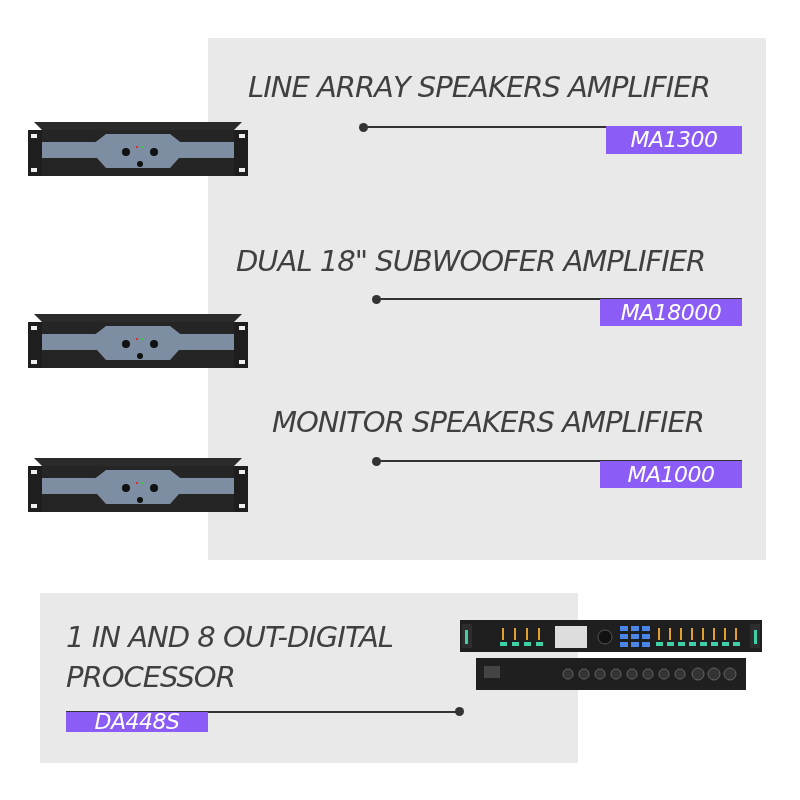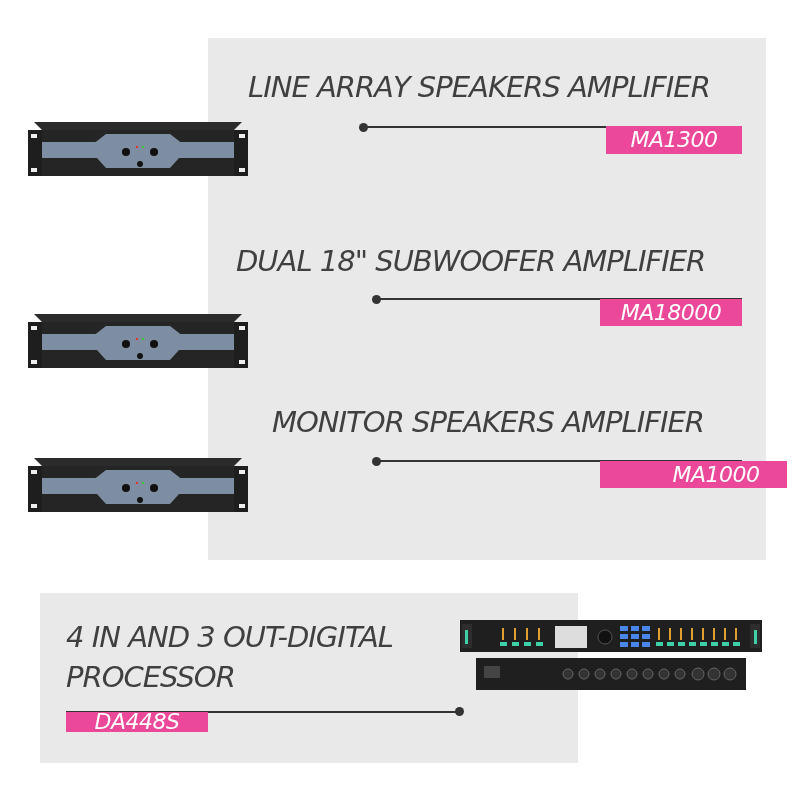--- a/index.html
+++ b/index.html
@@ -3,21 +3,21 @@
 <meta charset="utf-8">
 <style>
   html,body{margin:0;padding:0;}
   body{width:800px;height:800px;background:#ffffff;position:relative;overflow:hidden;font-family:"DejaVu Sans",sans-serif;}
   .panel{position:absolute;background:#e9e9e9;}
   #panel-top{left:208px;top:38px;width:558px;height:522px;}
   #panel-bottom{left:40px;top:593px;width:538px;height:170px;}
   .title{position:absolute;font-style:italic;color:#404040;font-size:29px;letter-spacing:-1px;white-space:nowrap;line-height:1;font-family:"DejaVu Sans",sans-serif;font-weight:300;}
   .line{position:absolute;height:2px;background:#333;}
   .dot{position:absolute;width:9px;height:9px;border-radius:50%;background:#333;}
-  .tag{position:absolute;background:#ec4899;color:#fff;font-style:italic;font-size:22px;letter-spacing:-0.5px;line-height:1;display:flex;align-items:center;justify-content:center;font-family:"DejaVu Sans",sans-serif;}
+  .tag{position:absolute;background:#8b5cf6;color:#fff;font-style:italic;font-size:22px;letter-spacing:-0.5px;line-height:1;display:flex;align-items:center;justify-content:center;font-family:"DejaVu Sans",sans-serif;}
   .amp{position:absolute;width:220px;height:62px;}
   .proc{position:absolute;}
 </style>
 </head>
 <body>
 
 <div class="panel" id="panel-top"></div>
 <div class="panel" id="panel-bottom"></div>
 
 <div class="title" style="left:248px;top:73px;">LINE ARRAY SPEAKERS AMPLIFIER</div>
@@ -26,21 +26,21 @@
 <div class="tag" style="left:606px;top:126px;width:136px;height:28px;">MA1300</div>
 
 <div class="title" style="left:236px;top:247px;">DUAL 18" SUBWOOFER AMPLIFIER</div>
 <div class="dot" style="left:372px;top:295px;"></div>
 <div class="line" style="left:377px;top:298px;width:365px;"></div>
 <div class="tag" style="left:600px;top:299px;width:142px;height:27px;font-style:italic;">MA18000</div>
 
 <div class="title" style="left:272px;top:408px;">MONITOR SPEAKERS AMPLIFIER</div>
 <div class="dot" style="left:372px;top:457px;"></div>
 <div class="line" style="left:377px;top:460px;width:365px;"></div>
-<div class="tag" style="left:600px;top:461px;width:142px;height:27px;padding-left:45px;">MA1000</div>
+<div class="tag" style="left:600px;top:461px;width:142px;height:27px;">MA1000</div>
 
 <svg class="amp" style="left:28px;top:122px;" viewBox="0 0 220 62">
   <polygon points="14,8 206,8 214,0 6,0" fill="#2b2b2b"></polygon>
   <rect x="0" y="8" width="14" height="46" fill="#1e1e1e"></rect>
     <rect x="3" y="12" width="6" height="4" fill="#eee"></rect>
     <rect x="3" y="46" width="6" height="4" fill="#eee"></rect>
   <rect x="206" y="8" width="14" height="46" fill="#1e1e1e"></rect>
     <rect x="211" y="12" width="6" height="4" fill="#eee"></rect>
     <rect x="211" y="46" width="6" height="4" fill="#eee"></rect>
   <rect x="14" y="8" width="192" height="46" fill="#252525"></rect>
@@ -80,21 +80,21 @@
   <rect x="14" y="8" width="192" height="46" fill="#252525"></rect>
   <rect x="14" y="20" width="192" height="16" fill="#7d8ea3"></rect>
   <polygon points="78,12 142,12 160,26 142,46 78,46 60,26" fill="#7d8ea3"></polygon>
   <circle cx="98" cy="30" r="4" fill="#111"></circle>
     <circle cx="126" cy="30" r="4" fill="#111"></circle>
     <circle cx="112" cy="42" r="3" fill="#111"></circle>
   <rect x="108" y="24" width="2" height="2" fill="#d33"></rect>
     <rect x="114" y="24" width="2" height="2" fill="#3c3"></rect>
 </svg>
 
-<div class="title" style="left:66px;top:623px;">4 IN AND 3 OUT-DIGITAL</div>
+<div class="title" style="left:66px;top:623px;">1 IN AND 8 OUT-DIGITAL</div>
 <div class="title" style="left:66px;top:663px;">PROCESSOR</div>
 <div class="line" style="left:66px;top:711px;width:393px;"></div>
 <div class="dot" style="left:455px;top:707px;"></div>
 <div class="tag" style="left:66px;top:712px;width:142px;height:20px;">DA448S</div>
 
 <svg class="proc" style="left:460px;top:620px;width:302px;height:72px;" viewBox="0 0 302 72">
   <rect x="0" y="0" width="302" height="32" fill="#1f1f1f"></rect>
   <rect x="2" y="4" width="10" height="24" fill="#2d2d2d"></rect>
     <rect x="290" y="4" width="10" height="24" fill="#2d2d2d"></rect>
   <rect x="5" y="10" width="3" height="14" fill="#3fd0a8"></rect>

